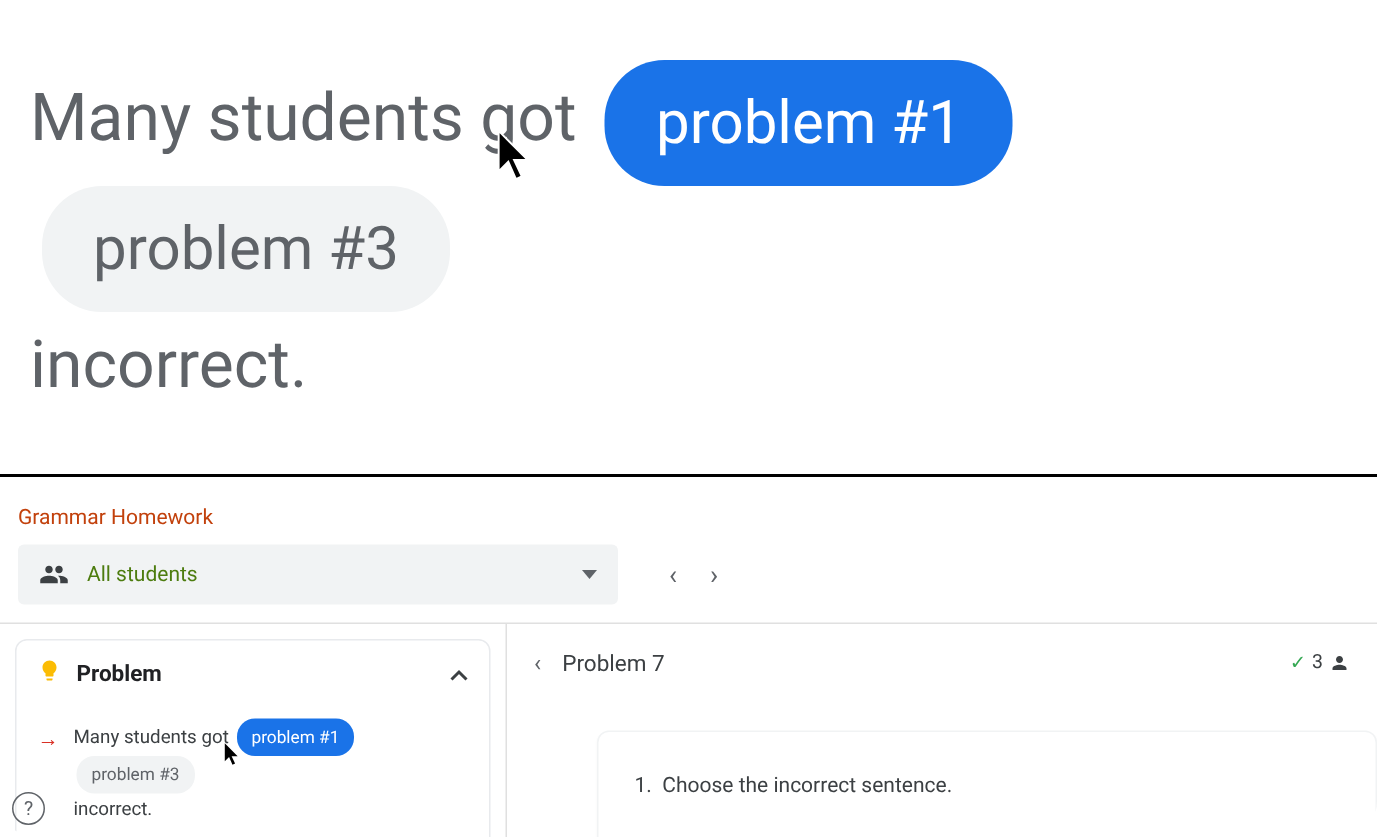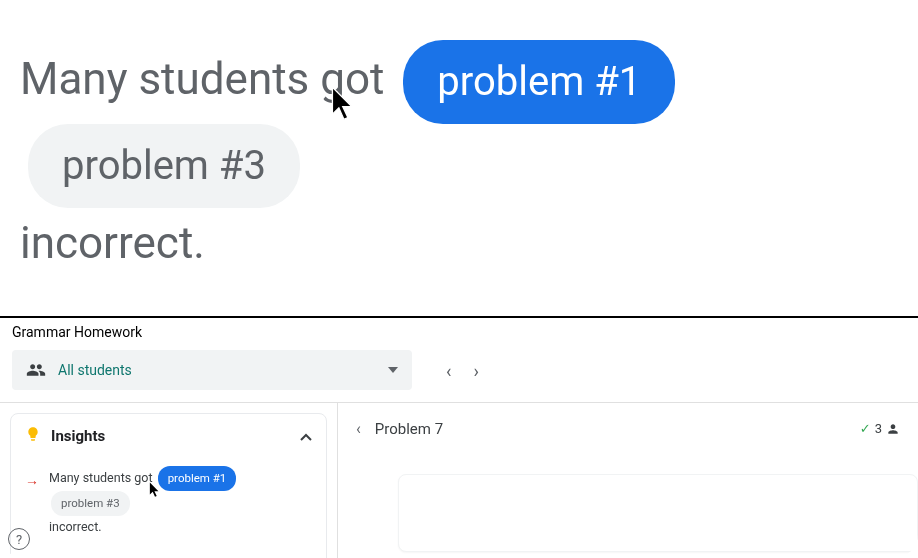--- a/index.html
+++ b/index.html
@@ -7,25 +7,25 @@
     
     .hero { padding: 40px 20px 20px 20px; font-size: 44px; color: #5f6368; line-height: 1.6; position: relative; }
     .hero .txt1 { display: inline; }
     .hero .pill { display: inline-block; padding: 10px 34px; border-radius: 40px; font-size: 40px; vertical-align: middle; margin: 0 8px; }
     .hero .pill.blue { background: #1a73e8; color: #fff; }
     .hero .pill.grey { background: #f1f3f4; color: #5f6368; }
     .hero-cursor { position: absolute; left: 330px; top: 86px; pointer-events: none; }
     
     .divider { border-top: 2px solid #000; margin-top: 18px; }
     
-    .crumb { padding: 6px 12px 10px 12px; color: #000000; font-size: 14px; }
+    .crumb { padding: 19px 12px 10px 12px; color: #c2410c; font-size: 14px; }
     
     .filterbar { display: flex; align-items: center; padding: 0 12px 12px 12px; gap: 24px; }
     .students-dd { flex: 0 0 400px; display: flex; align-items: center; background: #f1f3f4; border-radius: 4px; padding: 10px 14px; gap: 12px; position: relative; }
-    .students-dd .label { font-size: 14px; color: #0f766e; }
+    .students-dd .label { font-size: 14px; color: #4d7c0f; }
     .students-dd .arrow { margin-left: auto; }
     .nav-arrows { display: flex; gap: 22px; padding-left: 10px; color: #5f6368; }
     .nav-arrows .arr { font-size: 18px; cursor: pointer; }
     
     .content { display: flex; border-top: 1px solid #e0e0e0; height: calc(100% - 300px); }
     .left { width: 338px; border-right: 1px solid #e0e0e0; display: flex; flex-direction: column; }
     .right { flex: 1; padding: 0; }
     
     .insights-card { margin: 10px; border: 1px solid #e8eaed; border-radius: 8px; background: #fff; }
     .insights-head { display: flex; align-items: center; padding: 12px 14px; gap: 10px; font-weight: 700; font-size: 15px; }
@@ -87,21 +87,21 @@
 
 <div class="content">
   <div class="left">
     <div class="insights-card">
       <div class="insights-head">
         <span class="bulb">
           <svg width="16" height="16" viewBox="0 0 24 24" fill="#fbbc04">
               <path d="M9 21c0 .55.45 1 1 1h4c.55 0 1-.45 1-1v-1H9v1zm3-19C8.14 2 5 5.14 5 9c0 2.38 1.19 4.47 3 5.74V17c0 .55.45 1 1 1h6c.55 0 1-.45 1-1v-2.26c1.81-1.27 3-3.36 3-5.74 0-3.86-3.14-7-7-7z"></path>
             </svg>
         </span>
-        <span>Insights</span>
+        <span>Problem</span>
         <span class="chev">
           <svg width="12" height="8" viewBox="0 0 12 8">
               <path d="M1 7 L6 2 L11 7" stroke="#3c4043" stroke-width="2" fill="none"></path>
             </svg>
         </span>
       </div>
       <div class="insight-row">
         <span class="arrow-red">→</span>
         <div class="body">
           <span>Many students got</span>
@@ -128,20 +128,23 @@
       <span>Problem 7</span>
       <div class="stats">
         <span class="check">✓</span>
         <span>3</span>
         <svg class="person" width="14" height="14" viewBox="0 0 24 24" fill="#3c4043">
             <path d="M12 12c2.21 0 4-1.79 4-4s-1.79-4-4-4-4 1.79-4 4 1.79 4 4 4zm0 2c-2.67 0-8 1.34-8 4v2h16v-2c0-2.66-5.33-4-8-4z"></path>
           </svg>
       </div>
     </div>
     <div class="question-card">
+      <div class="q">
+        <span>1.</span>&nbsp;&nbsp;<span>Choose the incorrect sentence.</span>
+      </div>
       <div class="opt">
         
         
       </div>
 
     </div>
   </div>
 </div>
 
 <div class="help">?</div>

